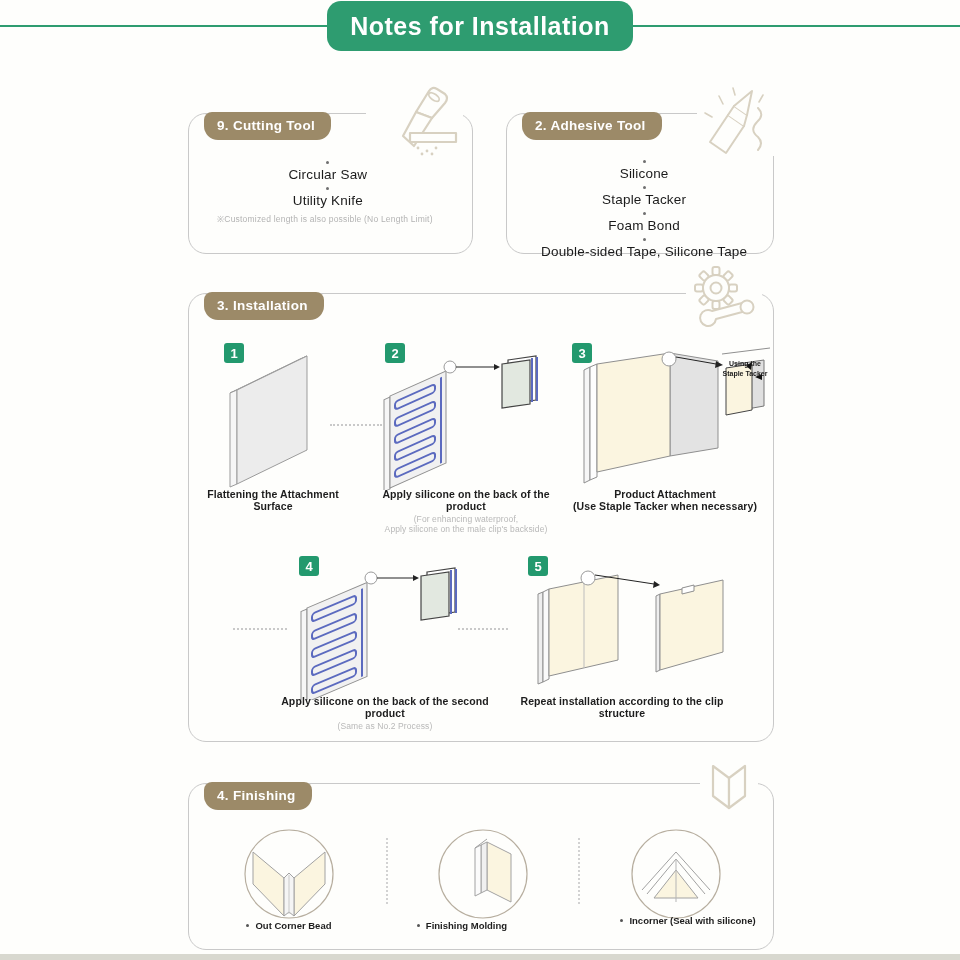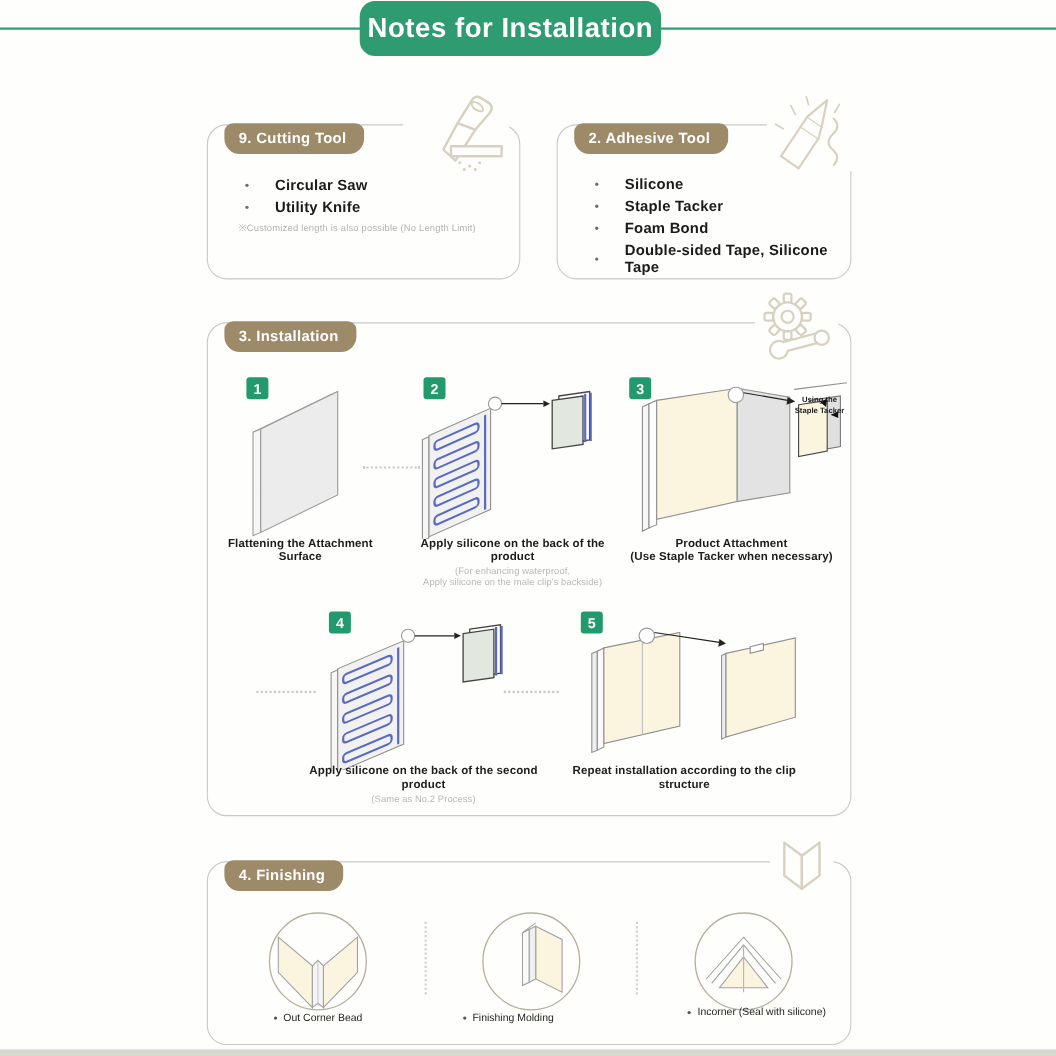--- a/index.html
+++ b/index.html
@@ -7,21 +7,21 @@
     width:960px; height:960px;
     background:#fefefc;
     font-family:"Liberation Sans", sans-serif;
     color:#1b1b1b;
   }
   .page { position:relative; width:960px; height:960px; overflow:hidden; background:#fefefc; }
 
   
   .title-line { position:absolute; left:0; top:25px; width:960px; height:0; border-top:2px solid #2E9C70; }
   .title-banner {
-    position:absolute; left:327px; top:1px; width:274px; height:50px;
+    position:absolute; left:327px; top:1px; width:306px; height:50px;
     background:#2E9C70; border-radius:14px;
     display:flex; align-items:center; justify-content:center;
     color:#ffffff; font-size:25px; font-weight:bold; letter-spacing:.5px;
   }
 
   
   .box { position:absolute; border:1.5px solid #c9c9c9; border-radius:18px; background:#fefefc; }
   #box-cutting  { left:188px; top:113px; width:283px; height:139px; }
   #box-adhesive { left:506px; top:113px; width:266px; height:139px; }
   #box-install  { left:188px; top:293px; width:584px; height:447px; }
@@ -30,21 +30,21 @@
   .chip {
     position:absolute; top:-2px; left:15px;
     background:#9C8A68; color:#fff;
     font-weight:bold; font-size:13.5px;
     padding:6px 16px 7px 13px;
     border-radius:8px 8px 14px 14px;
     letter-spacing:.3px;
   }
 
   .tool-list { position:absolute; left:34px; top:47px; }
-  .tool-item { display:flex; align-items:center; gap:24px; font-weight:bold; font-size:13.5px; color:#1b1b1b; margin-bottom:5px; letter-spacing:.2px; }
+  .tool-item { display:flex; align-items:center; gap:3px; font-weight:normal; font-size:13.5px; color:#1b1b1b; margin-bottom:5px; letter-spacing:.2px;flex-direction:column; }
   .dot { width:3px; height:3px; background:#6f6f6f; border-radius:50%; flex:0 0 auto; }
   .tool-note { font-size:8.5px; color:#b3b3b3; margin-top:2px; margin-left:-6px; letter-spacing:.2px; }
 
   
   .corner-icon { position:absolute; }
 
   
   .badge {
     position:absolute; width:20px; height:20px;
     background:#23996E; color:#fff;
@@ -53,21 +53,21 @@
     border-radius:3px;
   }
   .ill { position:absolute; }
   .hdots { position:absolute; height:0; border-top:2px dotted #c9c9c9; }
   .cap { position:absolute; text-align:center; font-size:10.5px; font-weight:bold; color:#1d1d1d; line-height:12px; letter-spacing:.1px; }
   .cap .sub { font-weight:normal; font-size:8.5px; color:#b8b8b8; line-height:10px; margin-top:2px; letter-spacing:.1px; }
   .annotation { position:absolute; font-size:7px; font-weight:bold; color:#1d1d1d; line-height:10px; text-align:center; }
 
   
   .vdots { position:absolute; width:0; border-left:2px dotted #d2d2d2; }
-  .fin-cap { position:absolute; display:flex; align-items:center; justify-content:center; gap:6px; font-size:9.5px; font-weight:normal; color:#1d1d1d; }
+  .fin-cap { position:absolute; display:flex; align-items:center; justify-content:center; gap:6px; font-size:9.5px; font-weight:bold; color:#1d1d1d; }
   .fin-cap .dot { background:#555; }
 
   .bottom-strip { position:absolute; left:0; top:954px; width:960px; height:6px; background:#d8d8cf; }
 </style>
 </head>
 <body>
 
 <div class="page">
 
   <div class="title-line"></div>

